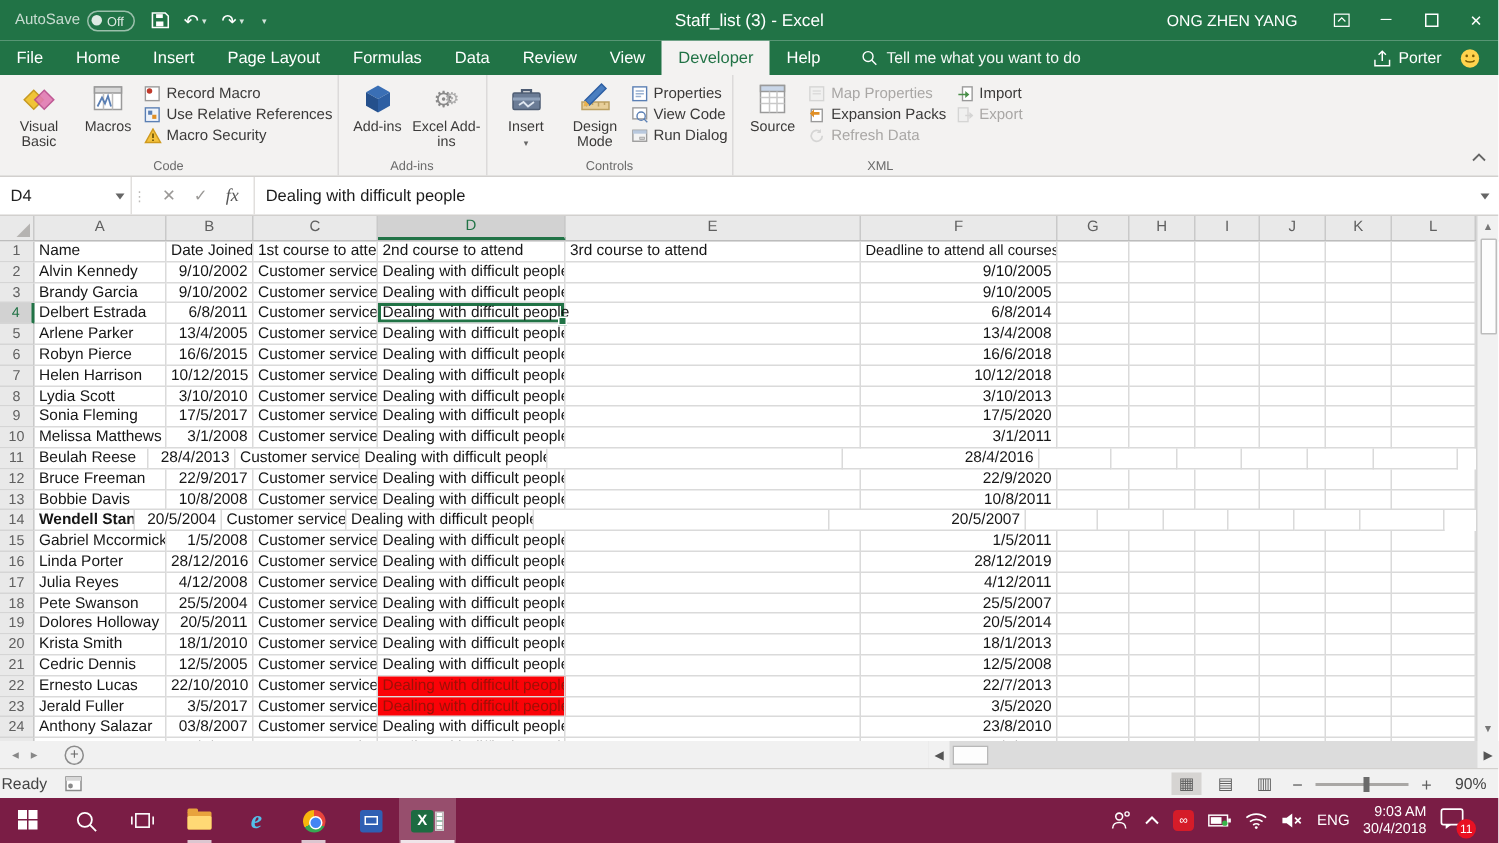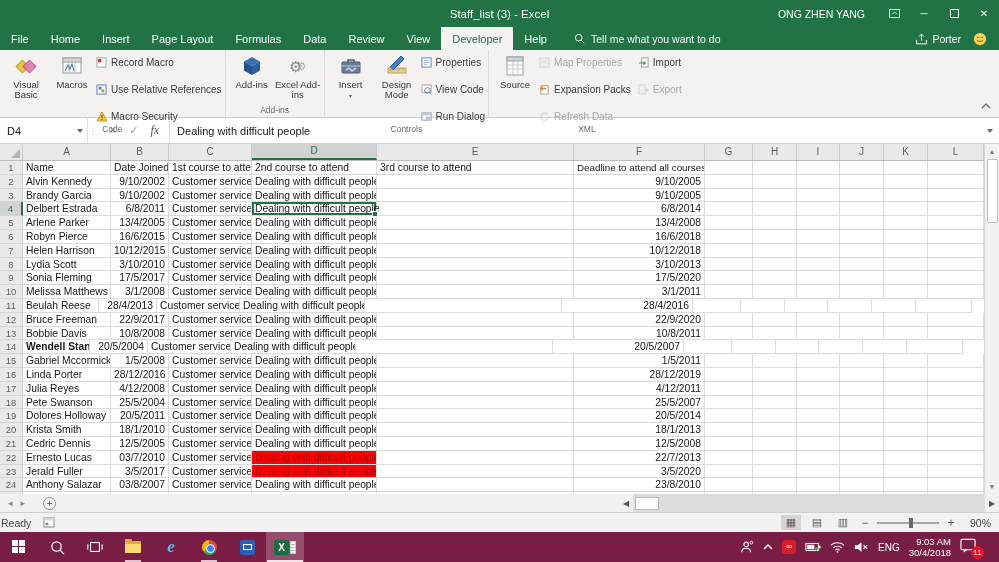--- a/index.html
+++ b/index.html
@@ -32,21 +32,21 @@
   .rt-right { margin-left:auto; display:flex; align-items:center; gap:12px; padding-right:12px; color:#fff; font-size:10.5px; }
   .share-wrap { display:flex; align-items:center; gap:4px; }
 
   
   .ribbon { height:68px; background:#f3f2f1; border-bottom:1px solid #d2d0ce; display:flex; flex:0 0 auto; position:relative; }
   .rgroup { display:flex; flex-direction:column; border-right:1px solid #dcdada; padding:1px 3px 0 3px; }
   .gr-content { display:flex; flex:1; align-items:flex-start; }
   .gr-label { text-align:center; font-size:8.5px; color:#6a6a6a; padding:1px 2px 2px; }
   .bigbtn { width:46px; display:flex; flex-direction:column; align-items:center; text-align:center; font-size:9.5px; color:#3b3a39; padding-top:3px; line-height:10px; }
   .bigbtn .bicon { width:24px; height:24px; margin-bottom:2px; display:flex; align-items:center; justify-content:center; }
-  .smallcol { display:flex; flex-direction:column; padding-top:4px; gap:13px; }
+  .smallcol { display:flex; flex-direction:column; padding-top:4px; gap:0; }
   .smallbtn { display:flex; align-items:center; font-size:10px; color:#3b3a39; height:14px; white-space:nowrap; }
   .smallbtn .sicon { width:13px; height:12px; margin-right:3px; display:flex; align-items:center; justify-content:center; }
   .smallbtn.disabled { color:#a9a7a5; }
   .smallbtn.disabled .sicon { opacity:.4; filter:grayscale(1); }
   .gear { font-size:15px; color:#8a8a8a; line-height:15px; }
   .collapse-chevron { position:absolute; right:8px; bottom:4px; }
 
   
   .formula-bar { height:26px; background:#fff; border-bottom:1px solid #d2d0ce; display:flex; align-items:stretch; flex:0 0 auto; }
   .name-box { width:72px; display:flex; align-items:center; padding-left:7px; font-size:11px; color:#222; }
@@ -134,20 +134,41 @@
   .notif { position:relative; width:20px; height:18px; }
   .notif-badge { position:absolute; right:-4px; bottom:-3px; min-width:13px; height:13px; border-radius:50%; background:#e81123; color:#fff; font-size:8px; line-height:13px; text-align:center; }
   .edge-strip { width:4px; border-left:1px solid rgba(255,255,255,.3); }
 </style>
 </head>
 <body>
 
 <div class="app">
 
   <div class="titlebar">
+    <div class="qat">
+      <div class="autosave">
+        <span class="autosave-label">AutoSave</span>
+        <span class="autosave-pill">
+          <span class="autosave-knob"></span>
+          <span class="autosave-state">Off</span>
+        </span>
+      </div>
+      <span class="qat-btn">
+        <svg width="13" height="13" viewBox="0 0 16 16">
+            <path d="M2 2h10.5L15 4.5V14H2z" fill="none" stroke="#fff" stroke-width="1.3"></path>
+            <rect x="5" y="9" width="6" height="4" fill="#fff"></rect>
+            <rect x="5" y="3" width="5.5" height="3.2" fill="#fff"></rect>
+          </svg>
+      </span>
+      <span class="qat-btn">↶<span class="mini-drop">▾</span></span>
+      <span class="qat-btn">↷<span class="mini-drop">▾</span></span>
+      <span class="qat-btn">
+          <span class="mini-drop">▾</span>
+        </span>
+    </div>
     <div class="win-title">Staff_list (3) - Excel</div>
     <div class="tb-right">
       <span class="user-name">ONG ZHEN YANG</span>
       <span class="win-ctl">
         <svg width="13" height="13" viewBox="0 0 16 16">
             <rect x="2" y="3" width="12" height="10" fill="none" stroke="#fff"></rect>
             <path d="M5 9l3-3 3 3" fill="none" stroke="#fff"></path>
           </svg>
       </span>
       <span class="win-ctl">─</span>
@@ -763,21 +784,21 @@
           <div class="cell" style="width: 48px;"></div>
           <div class="cell" style="width: 44px;"></div>
           <div class="cell" style="width: 43px;"></div>
           <div class="cell" style="width: 44px;"></div>
           <div class="cell" style="width: 44px;"></div>
           <div class="cell" style="width: 56px;"></div>
         </div>
         <div class="grow">
           <div class="rowhdr">22</div>
           <div class="cell" style="width: 88px;">Ernesto Lucas</div>
-          <div class="cell r" style="width: 58px;">03/7/2010</div>
+          <div class="cell r" style="width: 58px;">22/10/2010</div>
           <div class="cell" style="width: 83px;">Customer service</div>
           <div class="cell redcell" style="width: 125px;">Dealing with difficult people</div>
           <div class="cell" style="width: 197px;"></div>
           <div class="cell r" style="width: 131px;">22/7/2013</div>
           <div class="cell" style="width: 48px;"></div>
           <div class="cell" style="width: 44px;"></div>
           <div class="cell" style="width: 43px;"></div>
           <div class="cell" style="width: 44px;"></div>
           <div class="cell" style="width: 44px;"></div>
           <div class="cell" style="width: 56px;"></div>

